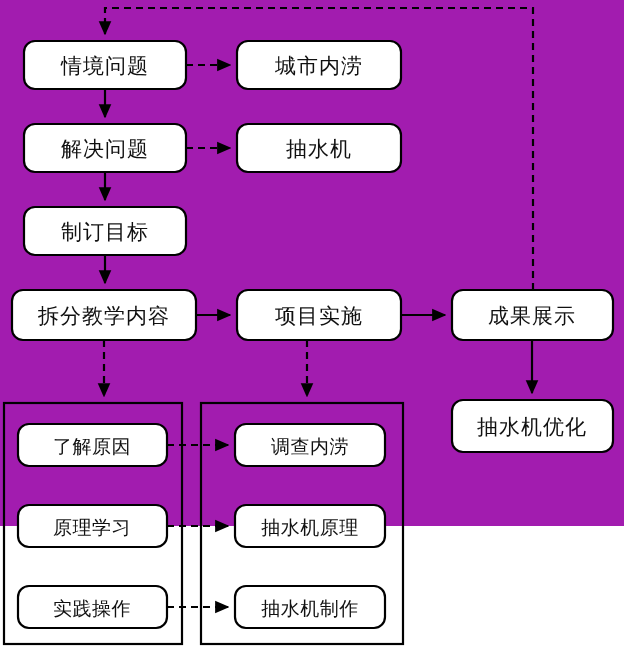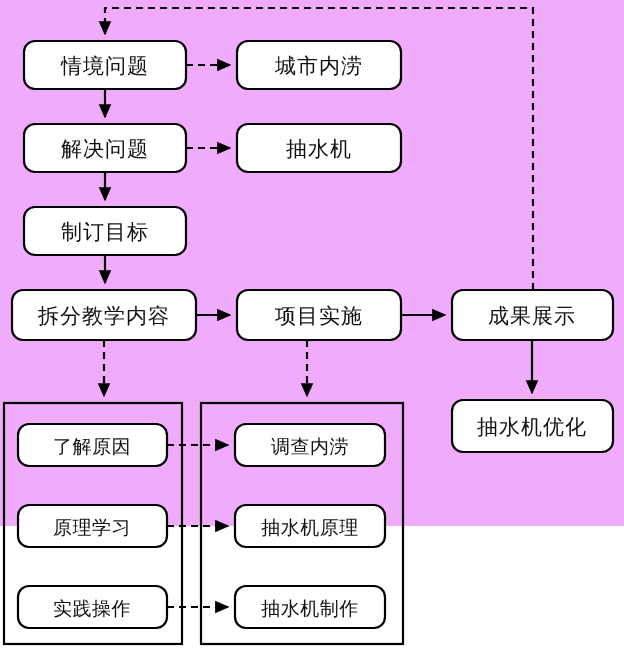--- a/index.html
+++ b/index.html
@@ -10,21 +10,21 @@
   body {
     width: 624px;
     height: 651px;
     font-family: "Liberation Serif", "DejaVu Serif", serif;
     overflow: hidden;
   }
   #diagram-root {
     position: relative;
     width: 624px;
     height: 526px;
-    background: #f0abfc;
+    background: #a21caf;
   }
   svg.flow-svg {
     position: absolute;
     top: 0;
     left: 0;
     width: 624px;
     height: 651px;
     display: block;
   }
   .node-box {

